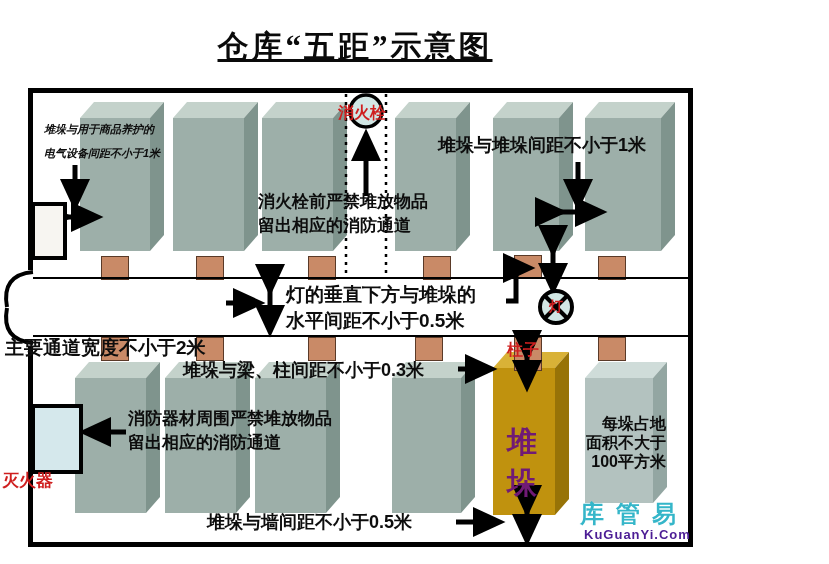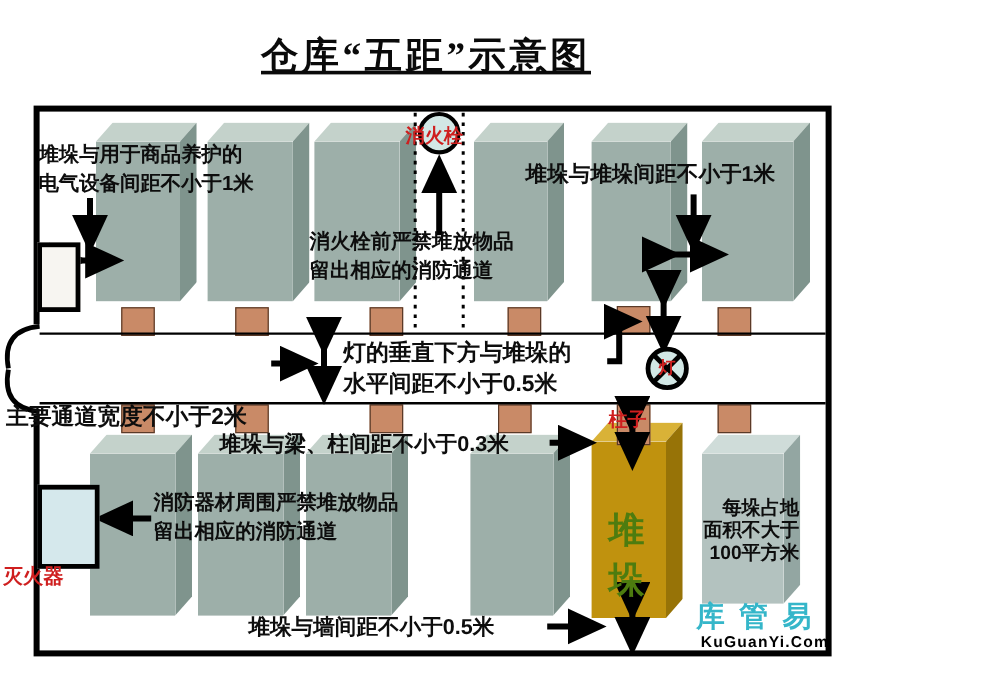--- a/index.html
+++ b/index.html
@@ -22,28 +22,28 @@
   .stack.pale::after{background:#93a6a2;}
   .stack.gold{background:#c0920e;}
   .stack.gold::before{background:#d9b237;}
   .stack.gold::after{background:#977307;}
   
   .colbase{position:absolute;width:26px;height:22px;background:#c98a67;border:1px solid #5a3a28;}
   
   .ann{position:absolute;font-weight:bold;color:#0d0d0d;font-size:18px;line-height:24px;white-space:nowrap;}
   .red{color:#cf1f1f;font-size:16px;font-weight:bold;position:absolute;white-space:nowrap;}
   .pile-label{position:absolute;left:493px;top:422px;width:62px;text-align:center;
-    font-size:30px;font-weight:bold;color:#4d7c0f;letter-spacing:4px;}
+    font-size:30px;font-weight:bold;color:#701a75;letter-spacing:4px;}
   .area-note{position:absolute;left:576px;top:414px;width:90px;text-align:right;
     font-size:16px;line-height:19px;font-weight:bold;color:#0d0d0d;}
   
   .ext-box{position:absolute;left:31px;top:404px;width:44px;height:62px;background:#d5e8ec;border:4px solid #000;}
   .elec-box{position:absolute;left:31px;top:202px;width:28px;height:50px;background:#f7f5f1;border:4px solid #000;}
   .wm-name{position:absolute;left:580px;top:498px;font-size:24px;font-weight:bold;color:#35b6c9;letter-spacing:12px;white-space:nowrap;}
-  .wm-url{position:absolute;left:584px;top:527px;font-size:13px;font-weight:bold;color:#000000;letter-spacing:1px;white-space:nowrap;}
+  .wm-url{position:absolute;left:584px;top:527px;font-size:13px;font-weight:bold;color:#4c1d95;letter-spacing:1px;white-space:nowrap;}
   svg.overlay{position:absolute;left:0;top:0;}
 </style>
 </head>
 <body>
 
 <div id="canvas">
 
   <div class="title">仓库“五距”示意图</div>
 
   <div class="wall"></div>
@@ -115,21 +115,21 @@
       <line x1="545" y1="296" x2="567" y2="318" stroke="#000" stroke-width="4"></line>
       <line x1="567" y1="296" x2="545" y2="318" stroke="#000" stroke-width="4"></line>
     </g>
 
     <path d="M54,210 L40,226 L52,228 L38,246" fill="none" stroke="#a03040" stroke-width="3.5"></path>
   </svg>
 
   <div class="elec-box"></div>
   <div class="ext-box"></div>
 
-  <div class="ann" style="left:32px;top:117px;font-size:17px;">
+  <div class="ann" style="left:44px;top:117px;font-size:11px;font-style:italic;">
     <div>堆垛与用于商品养护的</div>
     <div>电气设备间距不小于1米</div>
   </div>
 
   <div class="ann" style="left:438px;top:133px;">堆垛与堆垛间距不小于1米</div>
 
   <div class="ann" style="left:258px;top:190px;font-size:17px;">
     <div>消火栓前严禁堆放物品</div>
     <div>留出相应的消防通道</div>
   </div>

